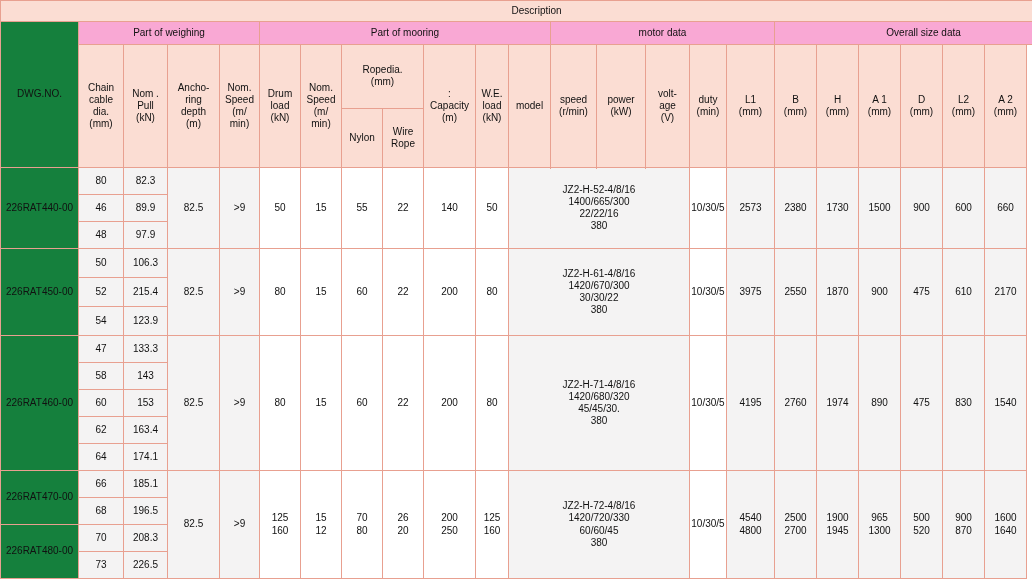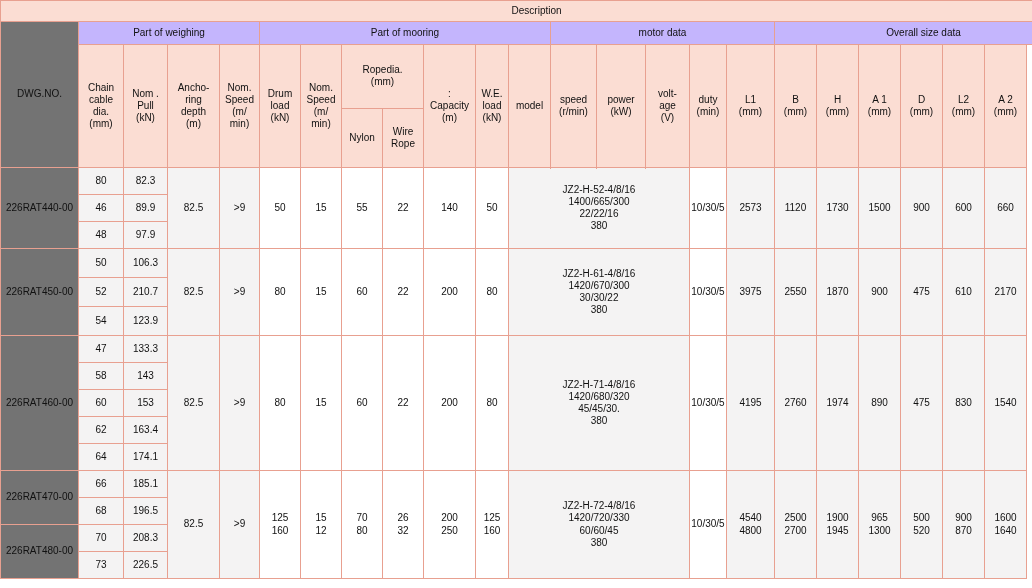--- a/index.html
+++ b/index.html
@@ -31,30 +31,30 @@
     line-height: 1.22;
     padding: 1px 1px;
     color: #111111;
   }
   .hdr-top {
     background: #fbddd3;
     font-size: 10.5px;
     height: 18px;
   }
   .hdr-grp {
-    background: #c4b5fd;
+    background: #f9a8d4;
     font-size: 10px;
     height: 20px;
   }
   .hdr-col {
     background: #fbddd3;
     font-size: 9.5px;
   }
   .dwg-cell {
-    background: #737373;
+    background: #15803d;
     font-size: 10px;
   }
   .body-cell {
     background: #ffffff;
     font-size: 10px;
   }
   .tint {
     background: #f4f3f3;
   }
   .motor {
@@ -229,21 +229,21 @@
       <td class="body-cell" rowspan="3">55</td>
       <td class="body-cell" rowspan="3">22</td>
       <td class="body-cell" rowspan="3">140</td>
       <td class="body-cell" rowspan="3">50</td>
       <td class="tint motor" rowspan="3" colspan="4">JZ2-H-52-4/8/16
 1400/665/300
 22/22/16
 380</td>
       <td class="body-cell" rowspan="3">10/30/5</td>
       <td class="tint" rowspan="3">2573</td>
-      <td class="tint" rowspan="3">1120</td>
+      <td class="tint" rowspan="3">2380</td>
       <td class="tint" rowspan="3">1730</td>
       <td class="tint" rowspan="3">1500</td>
       <td class="tint" rowspan="3">900</td>
       <td class="tint" rowspan="3">600</td>
       <td class="tint" rowspan="3">660</td>
     </tr>
     <tr>
       <td class="tint" style="height:24px">46</td>
       <td class="tint">89.9</td>
     </tr>
@@ -272,21 +272,21 @@
       <td class="tint" rowspan="3">3975</td>
       <td class="tint" rowspan="3">2550</td>
       <td class="tint" rowspan="3">1870</td>
       <td class="tint" rowspan="3">900</td>
       <td class="tint" rowspan="3">475</td>
       <td class="tint" rowspan="3">610</td>
       <td class="tint" rowspan="3">2170</td>
     </tr>
     <tr>
       <td class="tint" style="height:26px">52</td>
-      <td class="tint">210.7</td>
+      <td class="tint">215.4</td>
     </tr>
     <tr>
       <td class="tint" style="height:26px">54</td>
       <td class="tint">123.9</td>
     </tr>
 
     <tr>
       <td class="dwg-cell" rowspan="5">226RAT460-00</td>
       <td class="tint" style="height:24px">47</td>
       <td class="tint">133.3</td>
@@ -334,21 +334,21 @@
       <td class="tint">185.1</td>
       <td class="tint" rowspan="4">82.5</td>
       <td class="tint" rowspan="4">&gt;9</td>
       <td class="body-cell multi" rowspan="4">125
 160</td>
       <td class="body-cell multi" rowspan="4">15
 12</td>
       <td class="body-cell multi" rowspan="4">70
 80</td>
       <td class="body-cell multi" rowspan="4">26
-32</td>
+20</td>
       <td class="body-cell multi" rowspan="4">200
 250</td>
       <td class="body-cell multi" rowspan="4">125
 160</td>
       <td class="tint motor" rowspan="4" colspan="4">JZ2-H-72-4/8/16
 1420/720/330
 60/60/45
 380</td>
       <td class="body-cell" rowspan="4">10/30/5</td>
       <td class="tint multi" rowspan="4">4540

